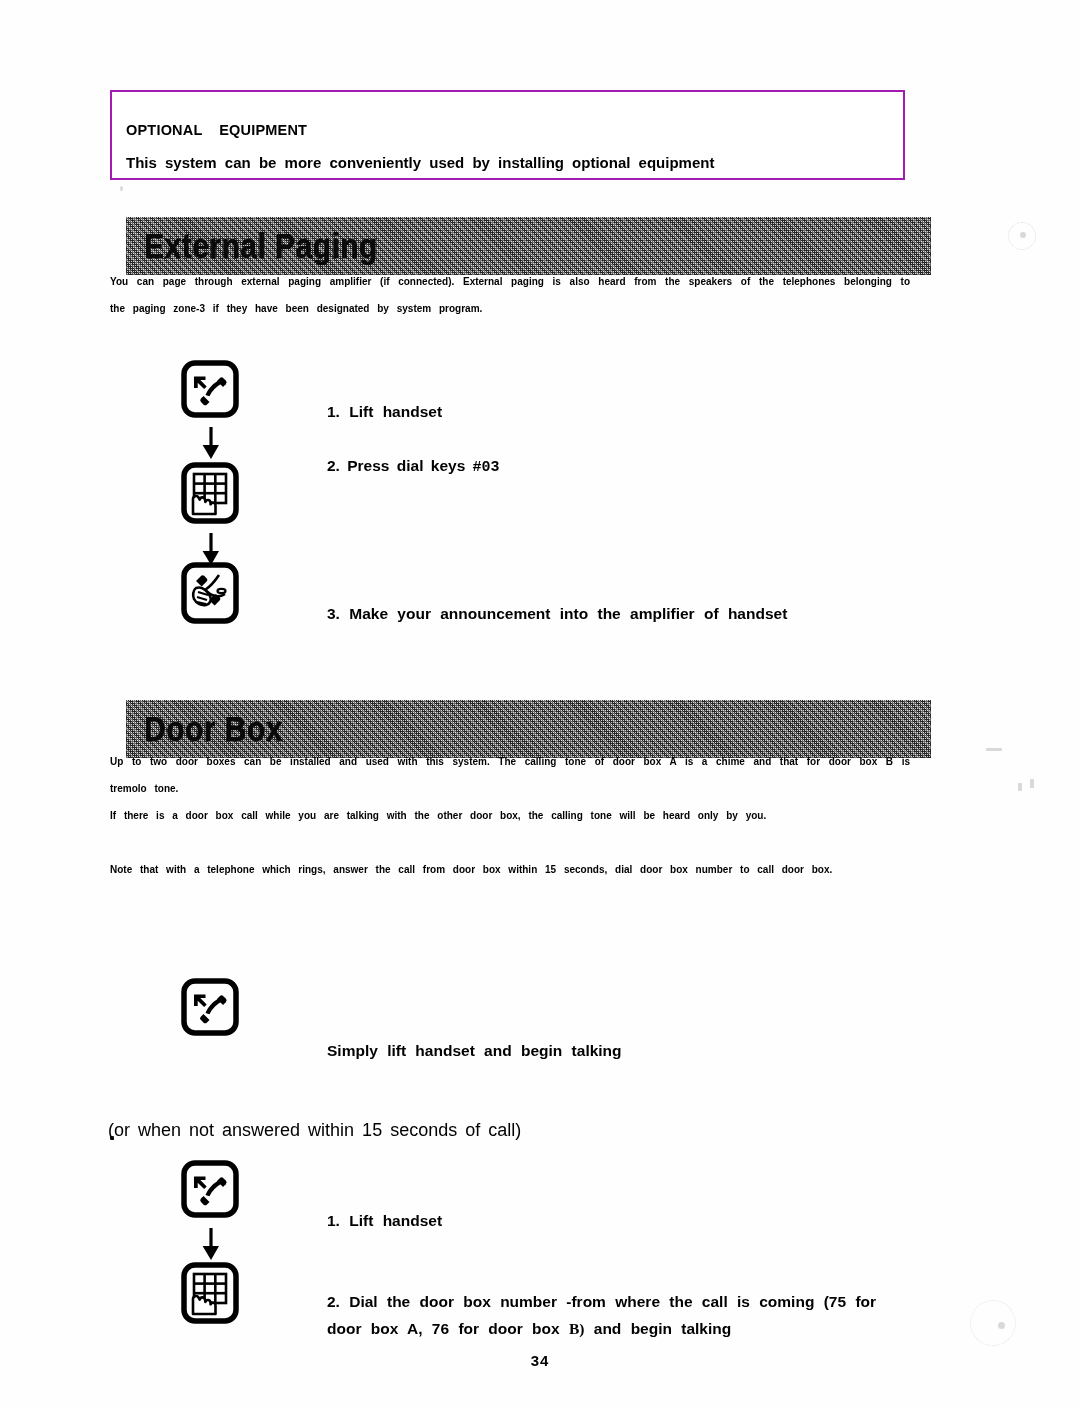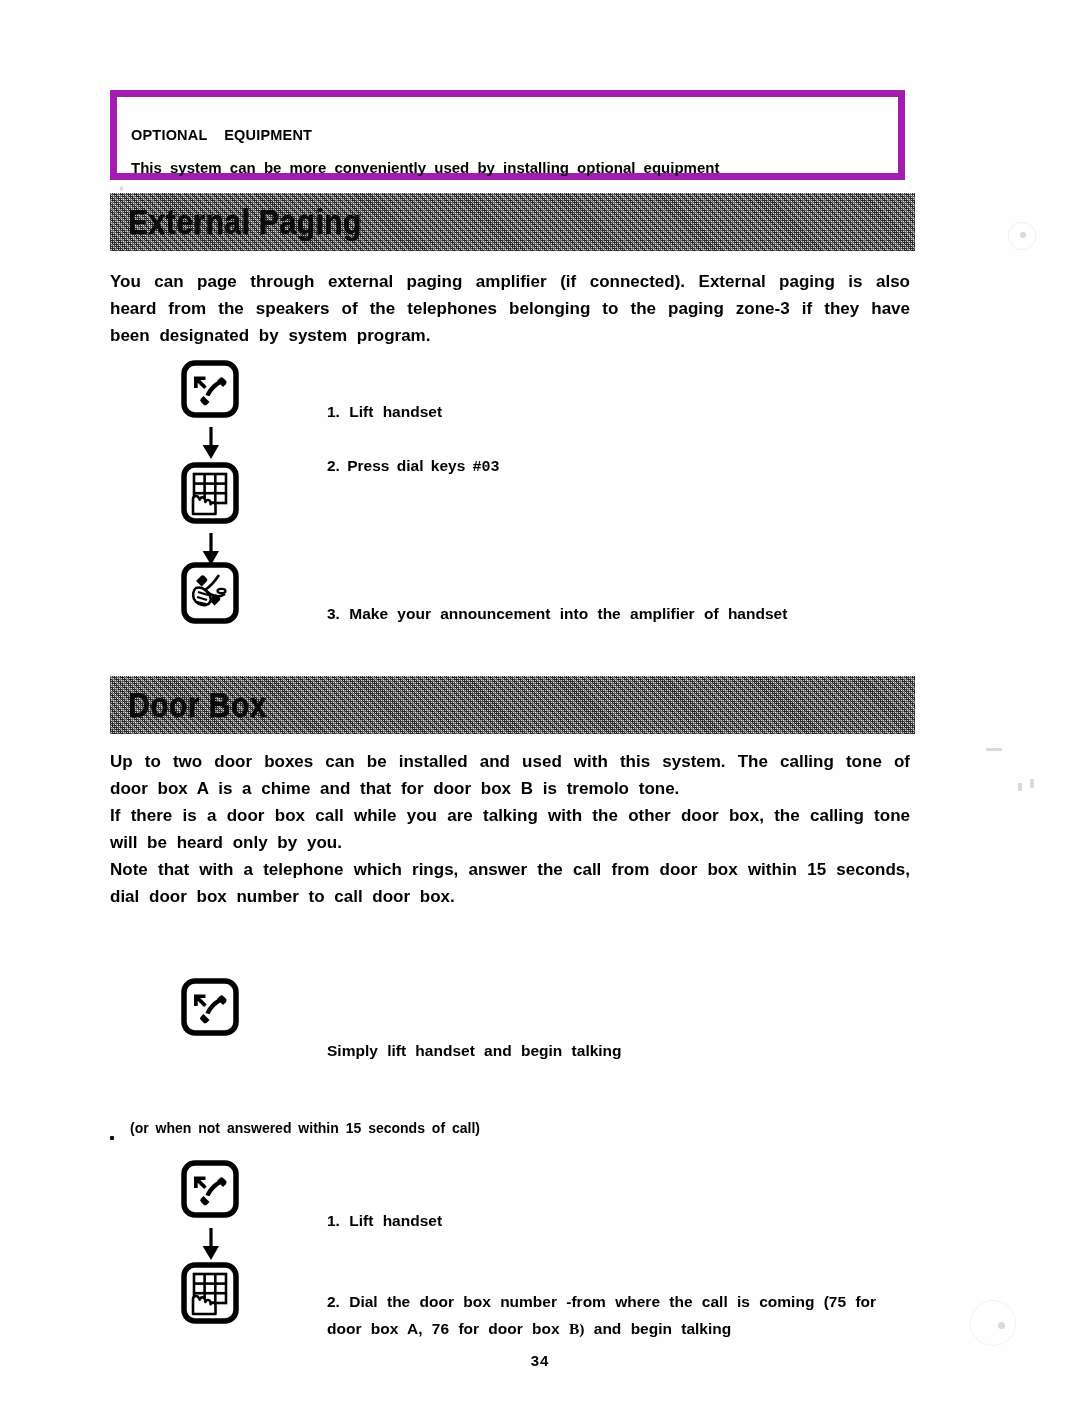--- a/index.html
+++ b/index.html
@@ -31,21 +31,21 @@
     pointer-events: none;
   }
 
   
   .optional-box {
     position: absolute;
     left: 110px;
     top: 90px;
     width: 795px;
     height: 90px;
-    border: 7px solid #a21caf;
+    border: 2px solid #a21caf;
     box-sizing: border-box;
     background: #fff;
   }
   .optional-title {
     position: absolute;
     left: 14px;
     top: 30px;
     font-size: 14.5px;
     font-weight: 700;
     letter-spacing: .2px;
@@ -57,30 +57,31 @@
     top: 62px;
     font-size: 15px;
     font-weight: 700;
     word-spacing: 4px;
     white-space: nowrap;
   }
 
   
   .banner {
     position: absolute;
-    left: 110px;
+    left: 126px;
     width: 805px;
     height: 58px;
     background-color: #ffffff;
     background-image:
       repeating-linear-gradient(0deg,  #262626 0 1px, transparent 1px 2px),
       repeating-linear-gradient(90deg, #2b2b2b 0 1px, transparent 1px 2px),
       linear-gradient(#cfcfcf, #cfcfcf);
     background-size: 2px 2px, 2px 2px, 100% 100%;
     overflow: hidden;
+    margin-top: 24px;
   }
   .banner::after {
     content: "";
     position: absolute;
     inset: 0;
     background-image:
       repeating-linear-gradient(45deg, rgba(255,255,255,.30) 0 2px, rgba(0,0,0,0) 2px 5px);
     pointer-events: none;
   }
   .banner-label {
@@ -96,21 +97,21 @@
     z-index: 3;
     text-shadow: 0 0 1px #000;
     white-space: nowrap;
   }
 
   
   .para {
     position: absolute;
     left: 110px;
     width: 800px;
-    font-size: 17px;
+    font-size: 10px;
     font-weight: 700;
     line-height: 27px;
     word-spacing: 2px;
     text-align: justify;
   }
   .para.loose { word-spacing: 5px; }
 
   
   .subhead {
     position: absolute;
@@ -122,23 +123,23 @@
     font-weight: 700;
     word-spacing: 4px;
     white-space: nowrap;
   }
   .subhead .small {
     font-size: 14px;
     word-spacing: 2px;
   }
   .subnote {
     position: absolute;
-    left: 130px;
-    font-size: 14px;
-    font-weight: 700;
+    left: 108px;
+    font-size: 18px;
+    font-weight: 400;
     word-spacing: 3px;
     white-space: nowrap;
   }
   .stray-dot {
     position: absolute;
     width: 4px;
     height: 4px;
     background: #111;
     border-radius: 1px;
   }

